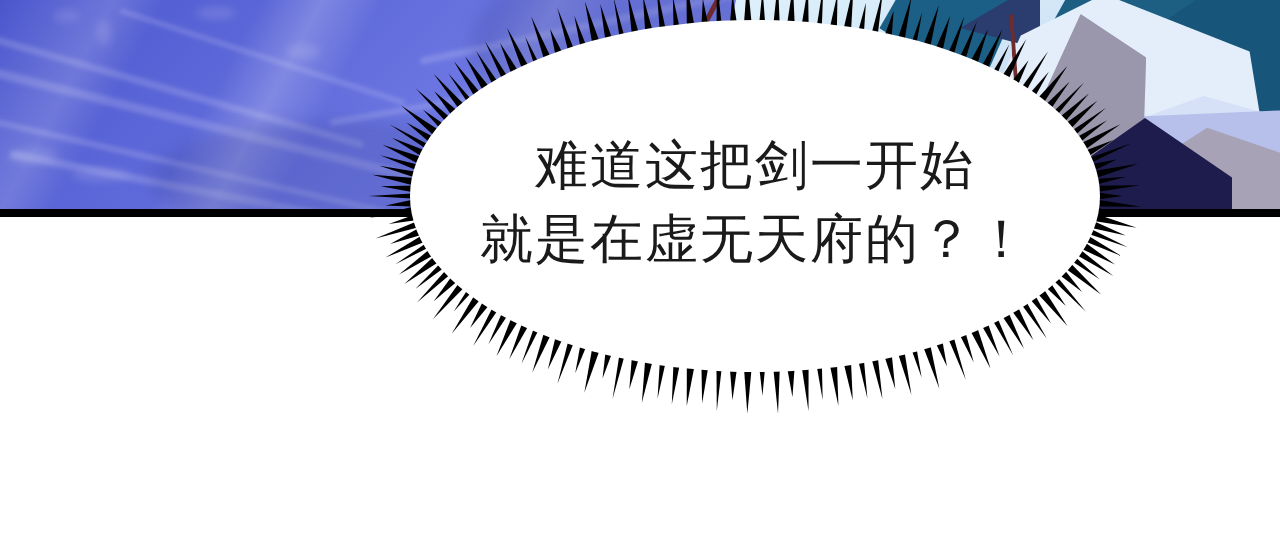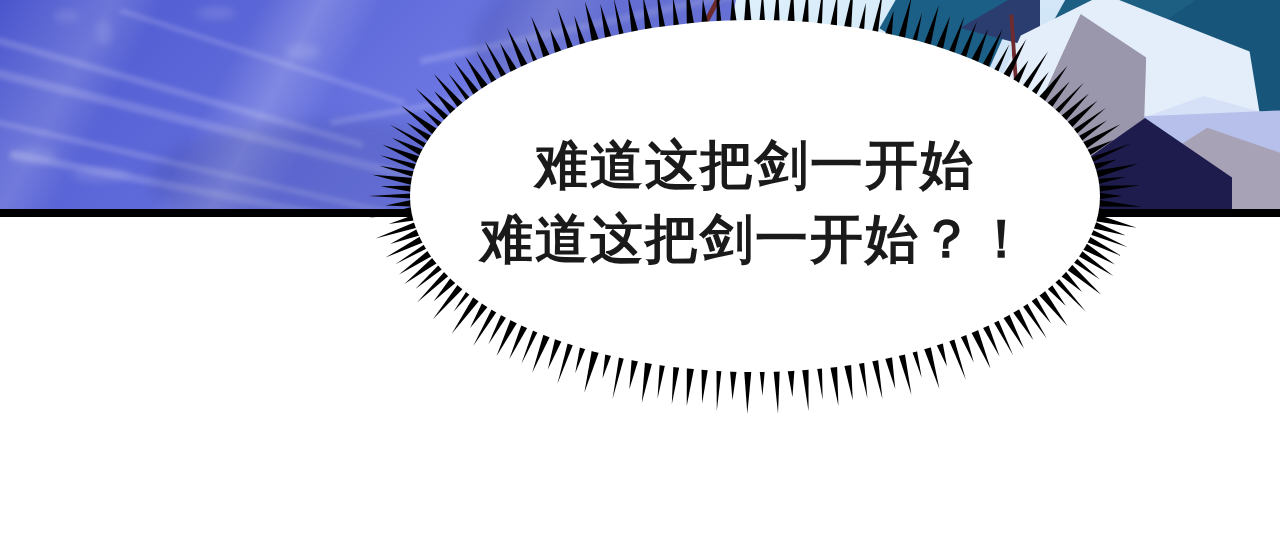--- a/index.html
+++ b/index.html
@@ -179,21 +179,21 @@
   }
   .bubble-text {
     position: absolute;
     left: 420px;
     top: 128px;
     width: 670px;
     text-align: center;
     color: #1a1a1a;
     font-family: "DejaVu Sans", "Liberation Sans", sans-serif;
     font-size: 53px;
-    font-weight: 700;
+    font-weight: 400;
     line-height: 74px;
     letter-spacing: 2px;
     white-space: nowrap;
   }
   .bubble-line { display: block; }
 </style>
 </head>
 <body>
 
 <div id="panel">
@@ -391,17 +391,17 @@
           <polygon points="1090.69,172.22 1116.62,159.54 1088.25,164.85" fill="#000000"></polygon>
           <polygon points="1092.42,179.27 1137.97,163.87 1090.49,171.49" fill="#000000"></polygon>
           <polygon points="1093.37,185.28 1126.07,176.78 1092.37,179.22" fill="#000000"></polygon>
           <polygon points="1094.00,192.53 1140.10,185.31 1093.44,185.71" fill="#000000"></polygon>
         </g>
       <ellipse id="bubble-body" cx="755" cy="196" rx="345" ry="176" fill="#ffffff"></ellipse>
     </svg>
 
     <div class="bubble-text">
       <span class="bubble-line">难道这把剑一开始</span>
-      <span class="bubble-line">难道这把剑一开始？！</span>
+      <span class="bubble-line">就是在虚无天府的？！</span>
     </div>
   </div>
 
 </div>
 
 </body></html>

